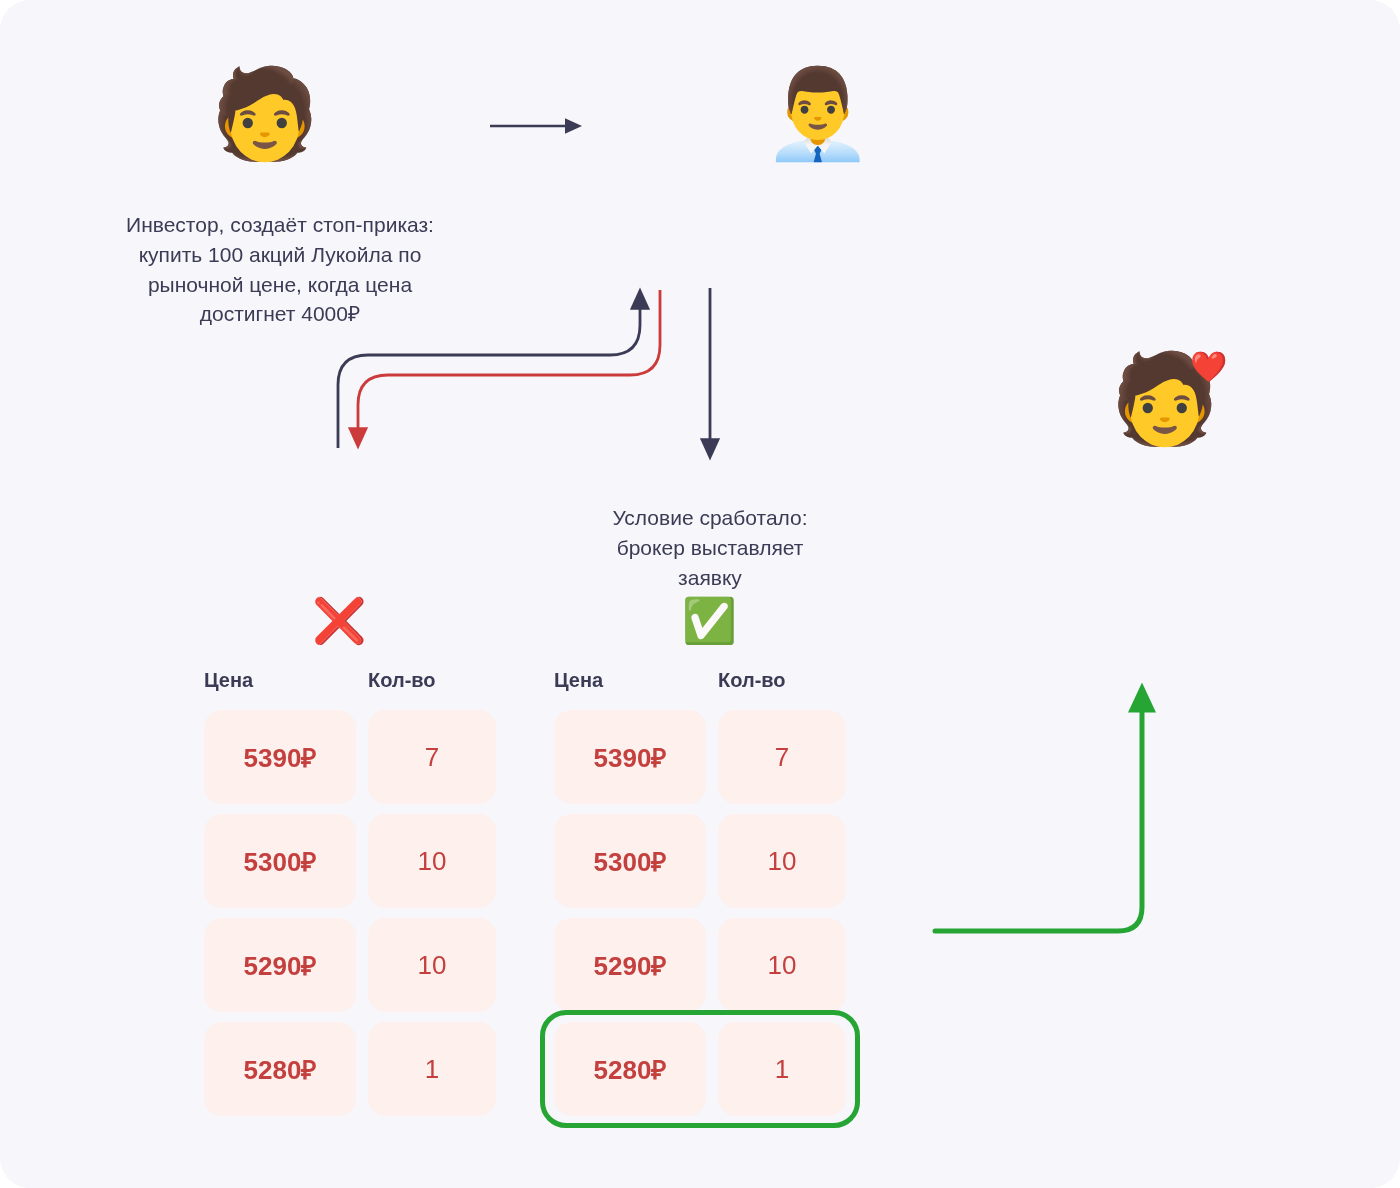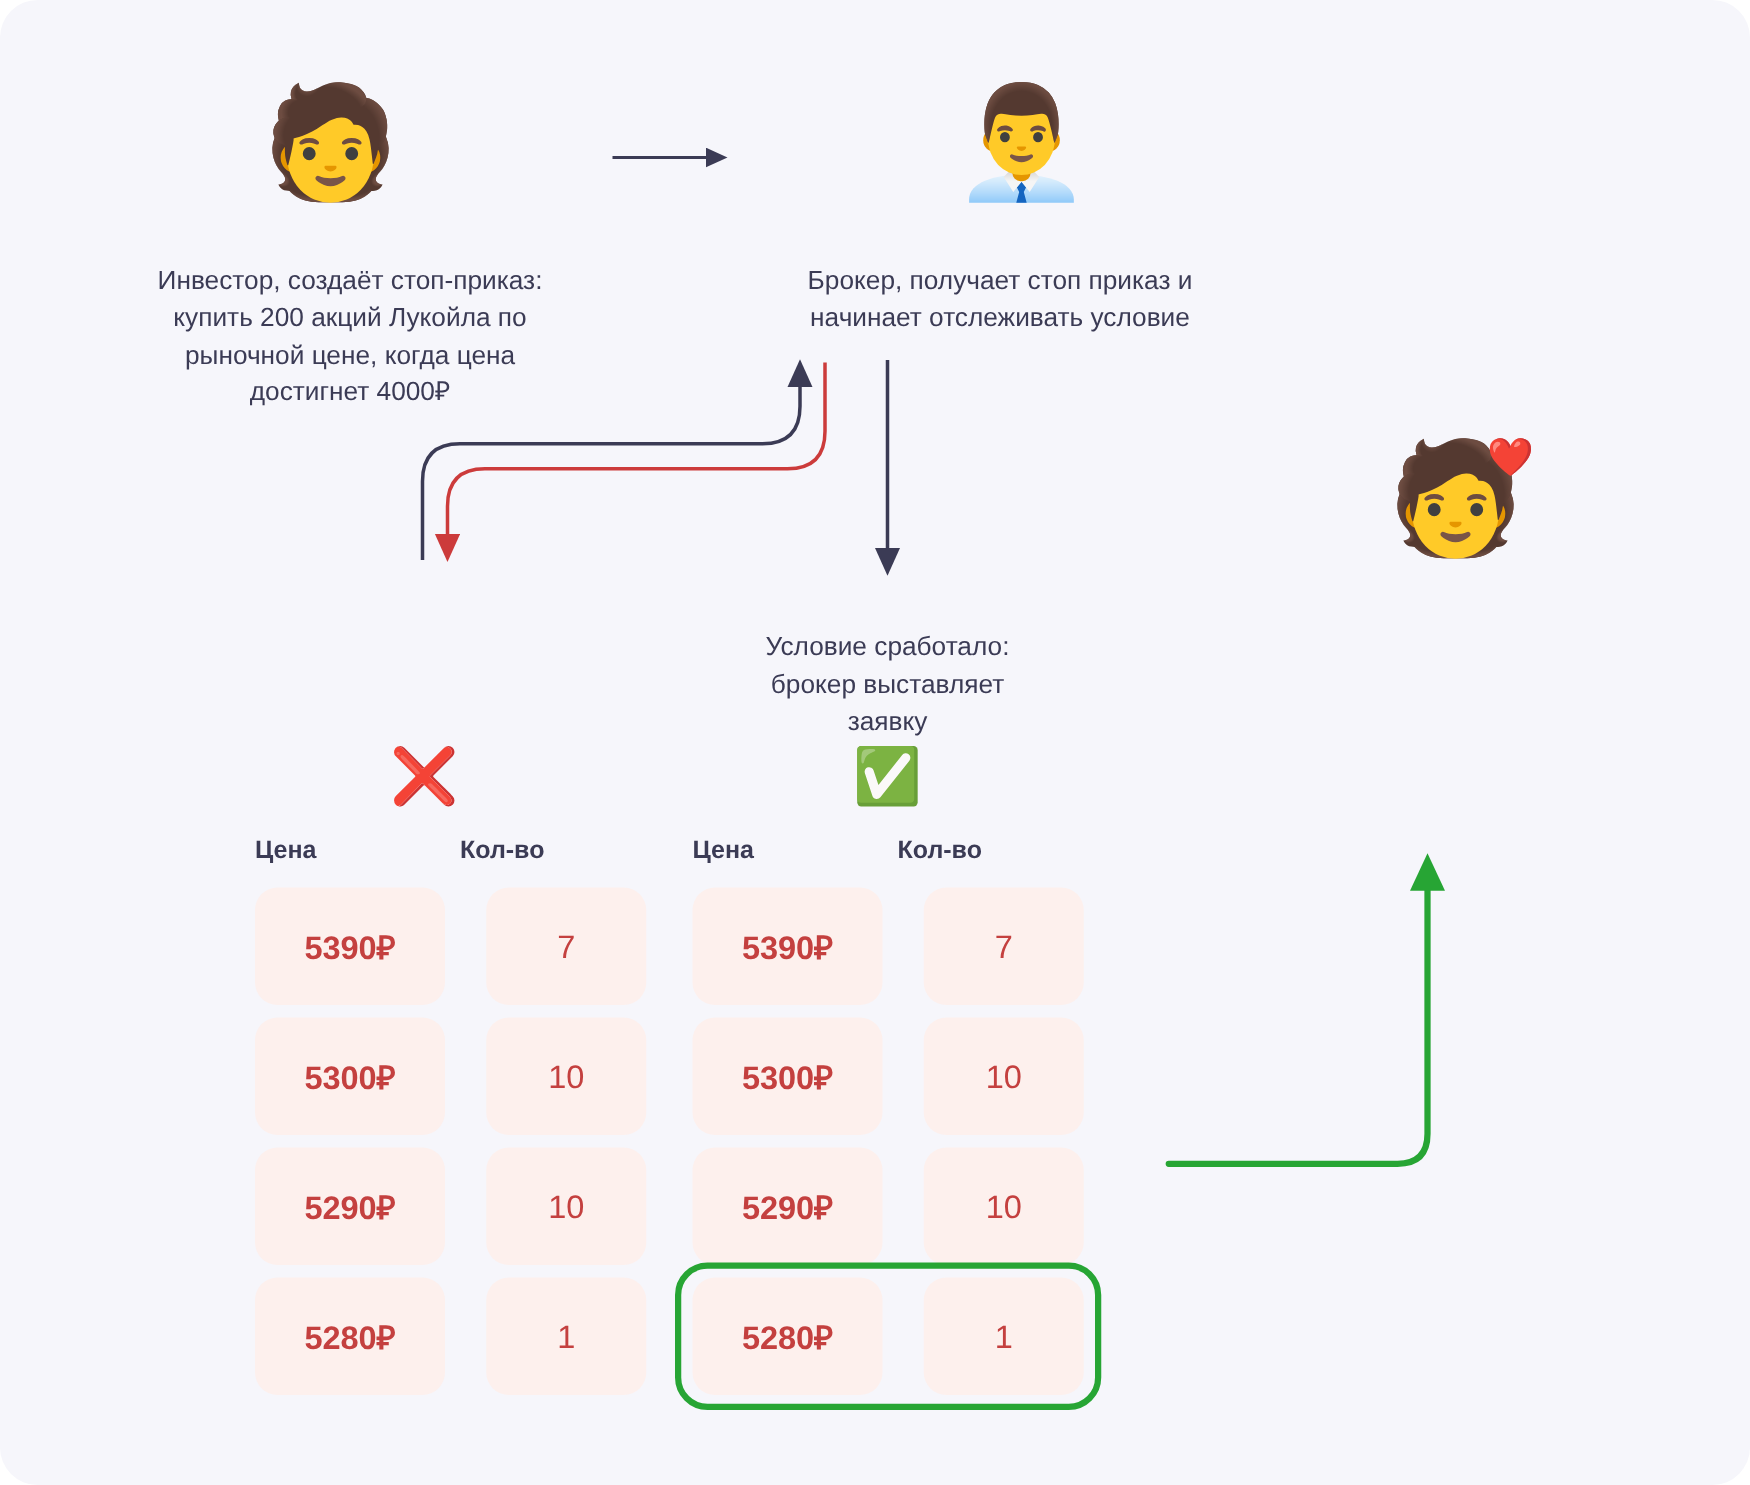--- a/index.html
+++ b/index.html
@@ -52,21 +52,20 @@
     font-size: 20px;
     font-weight: 700;
   }
   .th.price { width: 152px; }
   .th.qty   { width: 128px; margin-left: 12px; }
 
   .tr {
     display: flex;
     margin-top: 10px;
     position: relative;
-    gap: 21px;
   }
   .cell {
     background: #fdf0ed;
     border-radius: 18px;
     height: 94px;
     display: flex;
     align-items: center;
     justify-content: center;
     color: #c4403f;
     font-size: 26px;
@@ -130,28 +129,26 @@
     <path d="M 660 290 L 660 345 Q 660 375 630 375 L 388 375 Q 358 375 358 405 L 358 437" fill="none" stroke="#cc3b3b" stroke-width="2.8" marker-end="url(#head-red)"></path>
 
     <line x1="710" y1="288" x2="710" y2="448" stroke="#3b3b55" stroke-width="2.8" marker-end="url(#head-dark2)"></line>
 
     <path d="M 935 931 L 1118 931 Q 1142 931 1142 907 L 1142 700" fill="none" stroke="#27a534" stroke-width="5" stroke-linecap="round" marker-end="url(#head-green)"></path>
   </svg>
 
   <div class="abs emoji" style="left:210px; top:70px; font-size:88px;">🧑</div>
 
   <div class="caption" style="left:50px; top:210px; width:460px;">Инвестор, создаёт стоп-приказ:
-купить 200 акций Лукойла по
+купить 100 акций Лукойла по
 рыночной цене, когда цена
 достигнет 4000₽</div>
 
   <div class="abs emoji" style="left:763px; top:70px; font-size:88px;">👨‍💼</div>
 
-  <div class="caption" style="left:570px; top:210px; width:460px;">Брокер, получает стоп приказ и
-начинает отслеживать условие</div>
 
   <div class="abs emoji" style="left:1110px; top:355px; font-size:88px;">🧑</div>
 
   <div class="abs emoji" style="left:1190px; top:352px; font-size:30px;">❤️</div>
 
 
 
   <div class="status-emoji" style="left:175px; top:595px; width:330px;">❌</div>
 
   <div class="order-table" style="left:204px; top:660px;">

